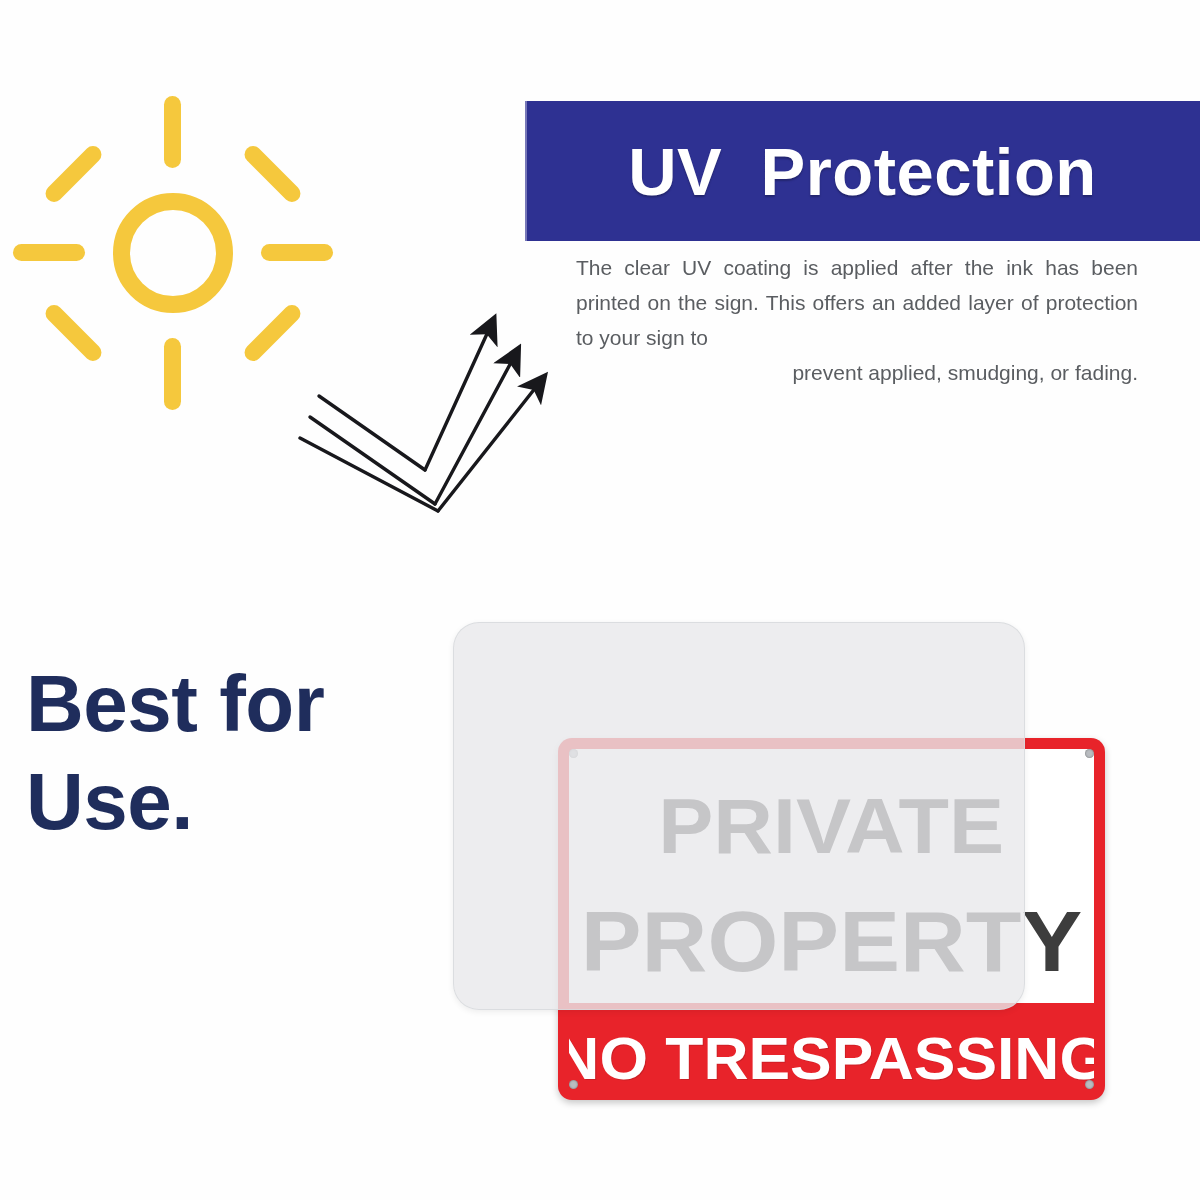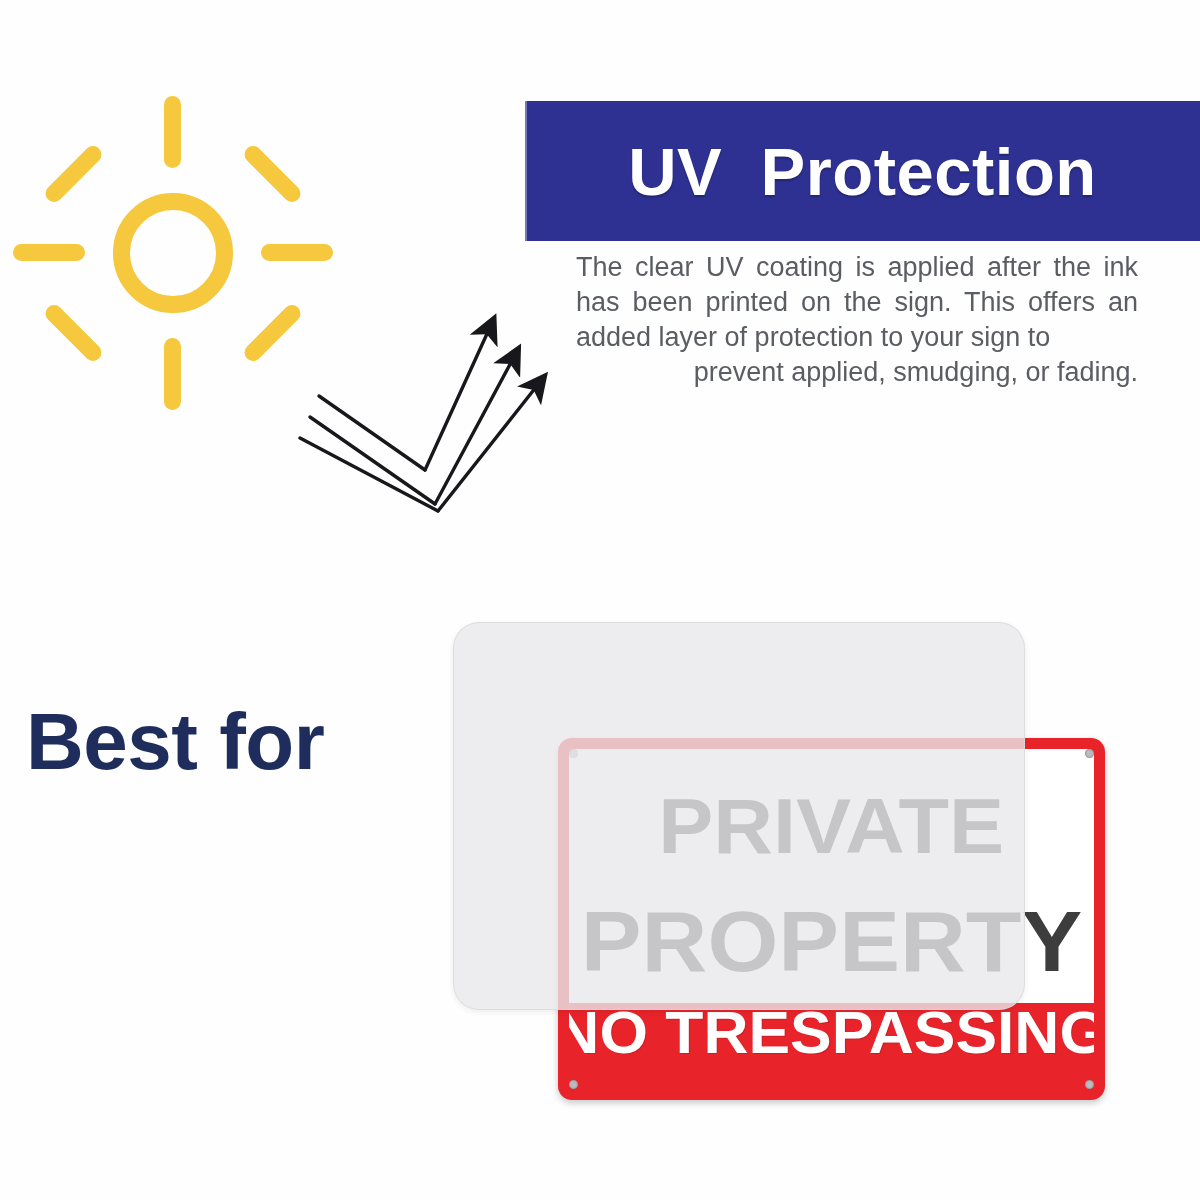--- a/index.html
+++ b/index.html
@@ -41,34 +41,33 @@
   .uv-banner-title{
     color:#ffffff;font-weight:bold;font-size:67px;letter-spacing:.5px;
     white-space:pre;line-height:1;
     font-family:"Liberation Sans","DejaVu Sans",sans-serif;
     text-shadow:0 2px 2px rgba(0,0,0,.25);
   }
 
   
   .uv-body{
     position:absolute;left:576px;top:250px;width:562px;
-    color:#5a5d61;font-size:27px;line-height:35px;
+    color:#5a5d61;font-size:21px;line-height:35px;
     text-align:justify;text-justify:inter-word;
     font-family:"Liberation Sans","DejaVu Sans",sans-serif;
   }
   .uv-body .last-line{display:block;text-align:right;margin-top:0;}
 
   
   .outdoor-heading{
     position:absolute;left:26px;top:655px;width:400px;
     color:var(--navy);
     font-weight:bold;font-size:80px;line-height:98px;
     letter-spacing:-0.5px;
     font-family:"Liberation Sans","DejaVu Sans",sans-serif;
-    margin-top:38px;
   }
   .outdoor-heading span{display:block;}
 
   
   .product-area{position:absolute;left:430px;top:600px;width:720px;height:540px;}
 
   
   .sign{
     position:absolute;left:128px;top:138px;width:547px;height:362px;
     background:var(--sign-red);
@@ -88,21 +87,21 @@
     color:var(--sign-ink);font-weight:bold;line-height:.92;
     font-size:78px;
     transform:scaleX(1.06);
     font-family:"Liberation Sans","DejaVu Sans",sans-serif;
     white-space:nowrap;
     text-shadow:1px 1px 0 rgba(255,255,255,.9);
   }
   .sign-line.l2{font-size:86px;margin-top:4px;}
   .sign-bottom{
     flex:0 0 86px;background:var(--sign-red);
-    display:flex;align-items:flex-start;justify-content:center;
+    display:flex;align-items:flex-end;justify-content:center;
   }
   .sign-bottom-text{
     color:#ffffff;font-weight:bold;font-size:60px;line-height:1;
     transform:scaleX(1.04);white-space:nowrap;
     font-family:"Liberation Sans","DejaVu Sans",sans-serif;
     text-shadow:1px 1px 0 rgba(0,0,0,.12);
   }
   .screw{
     position:absolute;width:9px;height:9px;border-radius:50%;
     background:#b9bcc0;box-shadow:0 0 2px rgba(0,0,0,.45) inset;
@@ -162,20 +161,21 @@
     <div class="uv-banner-title">UV  Protection</div>
   </div>
 
   <div class="uv-body">
     <span>The clear UV coating is applied after the ink has been printed on the sign. This offers an added layer of protection to your sign to</span>
     <span class="last-line">prevent applied, smudging, or fading.</span>
   </div>
 
   <div class="outdoor-heading">
     <span>Best for</span>
+    <span>Use.</span>
   </div>
 
   <div class="product-area">
 
     <div class="sign">
       <div class="sign-inner">
         <div class="sign-top">
           <div class="sign-line l1">PRIVATE</div>
           <div class="sign-line l2">PROPERTY</div>
         </div>

